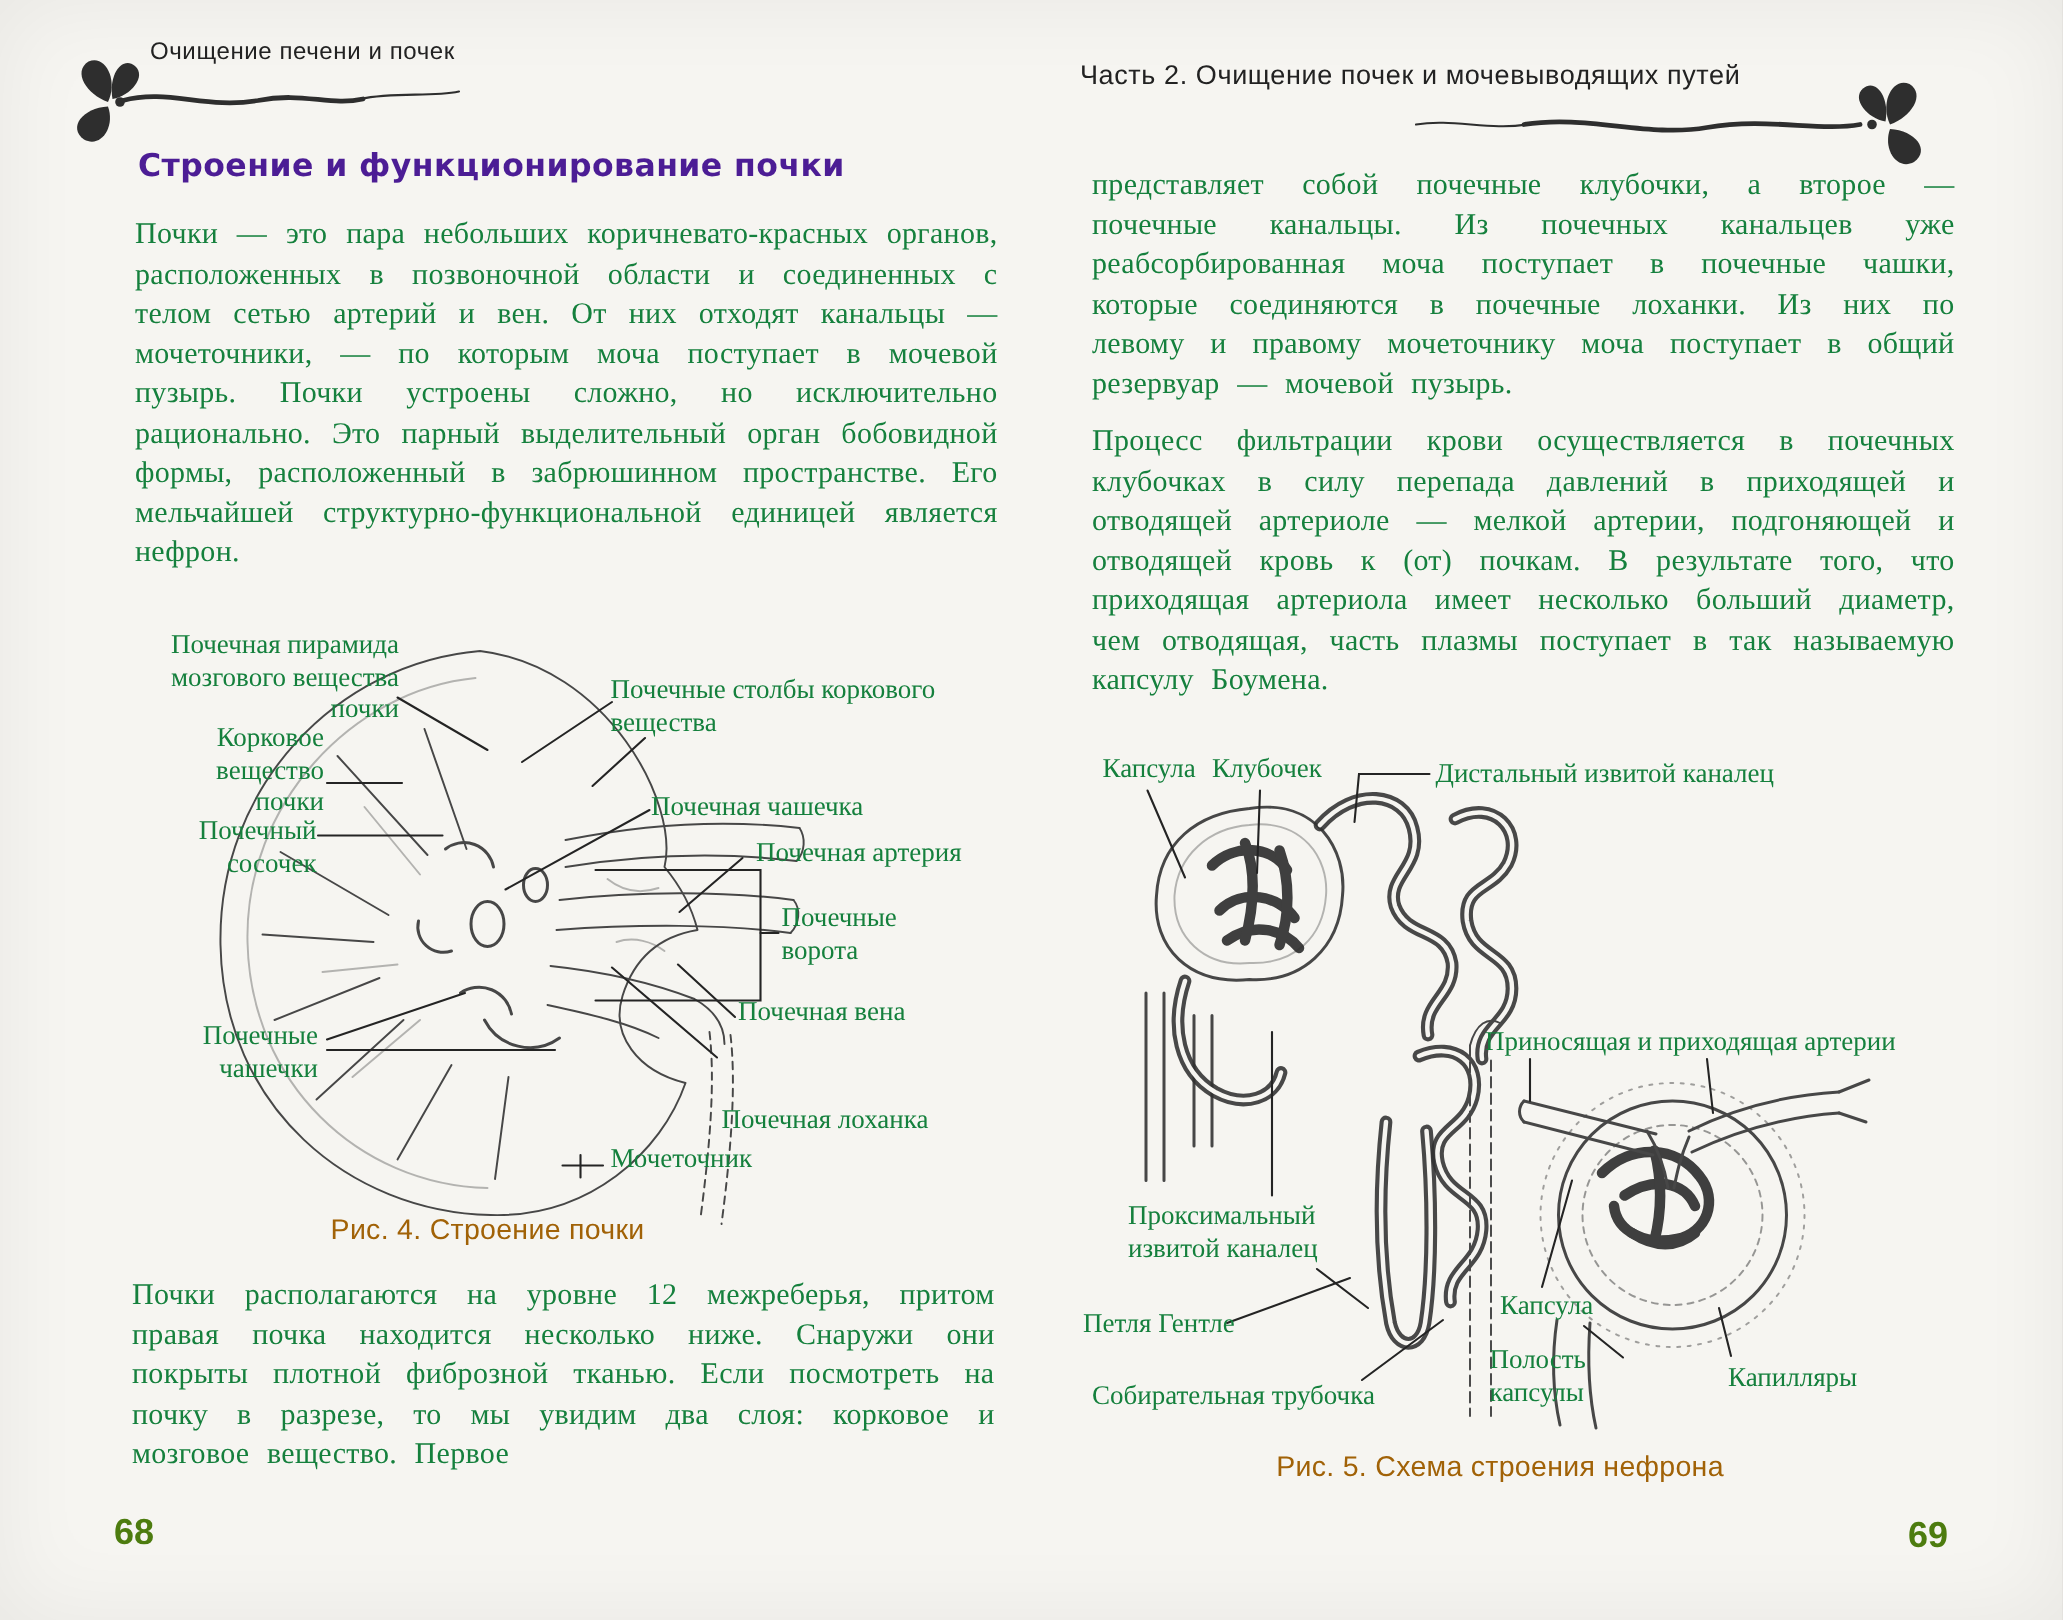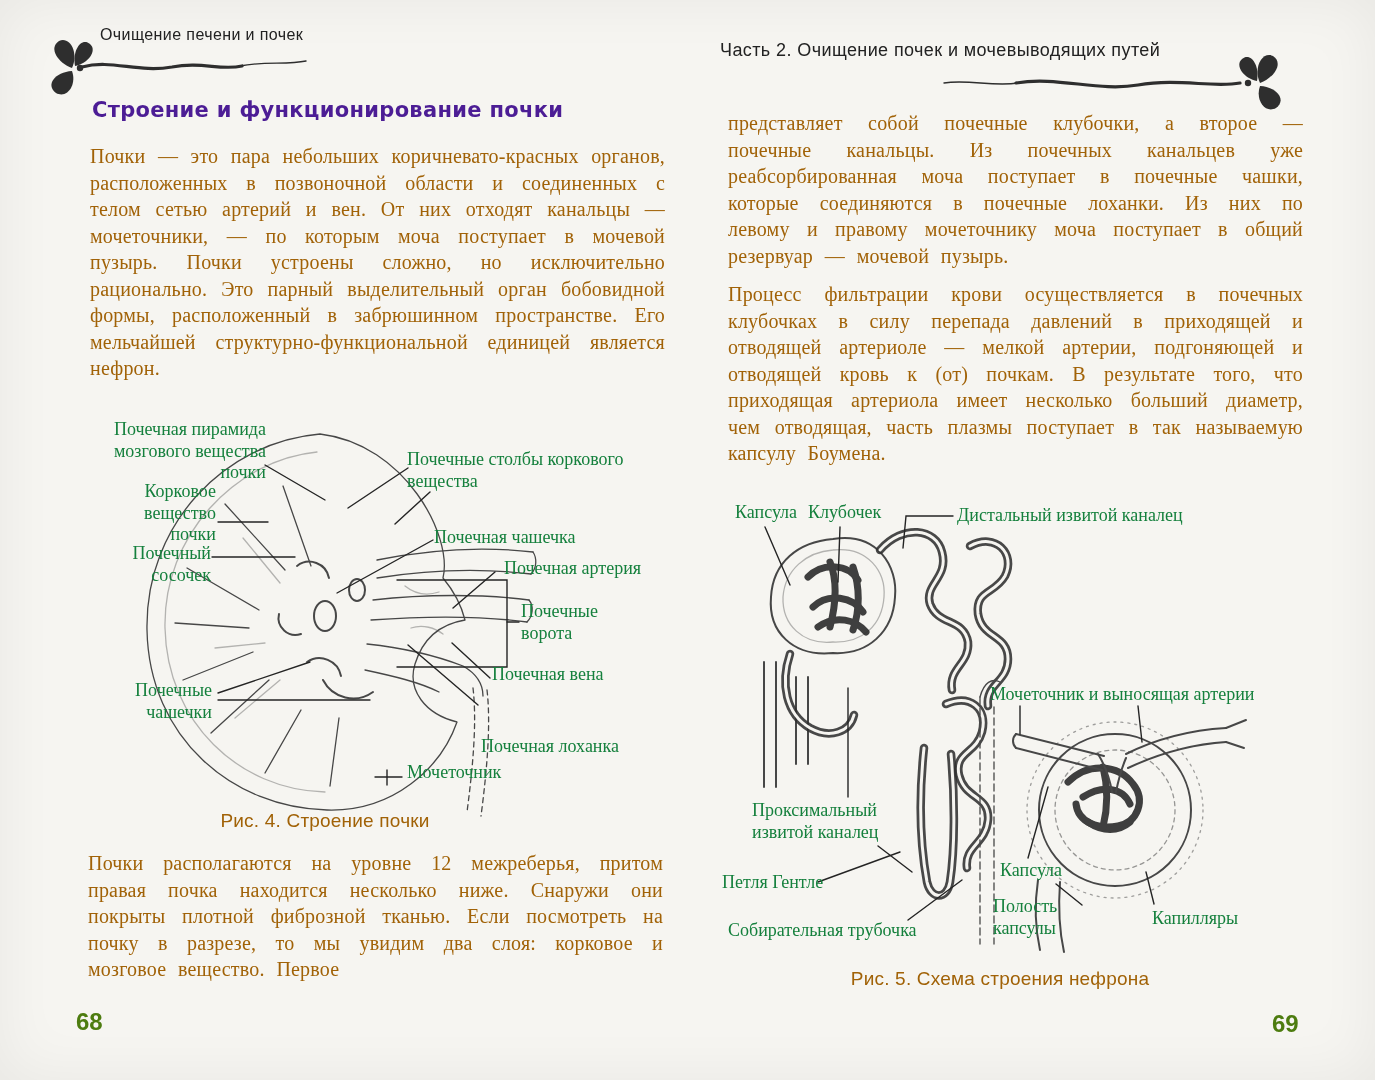--- a/index.html
+++ b/index.html
@@ -15,21 +15,21 @@
   .abs{position:absolute;}
   .running{
     font-family:"Liberation Sans",sans-serif;font-size:16px;letter-spacing:.4px;color:#222;
   }
   .title{
     font-family:"DejaVu Sans",sans-serif;font-weight:bold;font-size:21px;
     letter-spacing:.3px;color:#4c1d95;margin:0;white-space:nowrap;
   }
   .body-par{
     width:575px;text-align:justify;font-size:20px;line-height:26.5px;
-    word-spacing:6.5px;letter-spacing:.2px;color:#a16207;
+    word-spacing:6.5px;letter-spacing:.2px;color:#15803d;
   }
   .lbl{
     position:absolute;font-size:18px;line-height:1.2;color:#15803d;white-space:nowrap;
   }
   .lbl.wrap{white-space:normal;}
   .lbl.r{text-align:right;}
   .caption{
     position:absolute;font-family:"Liberation Sans",sans-serif;font-size:19px;
     letter-spacing:.2px;color:#a16207;text-align:center;
   }
@@ -256,21 +256,21 @@
           <path d="M190,428 L244,388"></path>
           <path d="M310,366 L330,295"></path>
           <path d="M364,413 L338,392"></path>
           <path d="M436,412 L428,380"></path>
         </g>
       </svg>
 
       <div class="lbl" style="left:47px;top:502px;">Капсула</div>
       <div class="lbl" style="left:120px;top:502px;">Клубочек</div>
       <div class="lbl" style="left:269px;top:505px;">Дистальный извитой каналец</div>
-      <div class="lbl" style="left:302px;top:684px;">Мочеточник и выносящая артерии</div>
+      <div class="lbl" style="left:302px;top:684px;">Приносящая и приходящая артерии</div>
       <div class="lbl wrap" style="left:64px;top:800px;width:150px;">Проксимальный извитой каналец</div>
       <div class="lbl" style="left:34px;top:872px;">Петля Гентле</div>
       <div class="lbl" style="left:40px;top:920px;">Собирательная трубочка</div>
       <div class="lbl" style="left:312px;top:860px;">Капсула</div>
       <div class="lbl wrap" style="left:305px;top:896px;width:110px;">Полость капсулы</div>
       <div class="lbl" style="left:464px;top:908px;">Капилляры</div>
 
       <figcaption class="caption" style="left:107px;top:968px;width:410px;">Рис. 5. Схема строения нефрона</figcaption>
     </figure>
 

